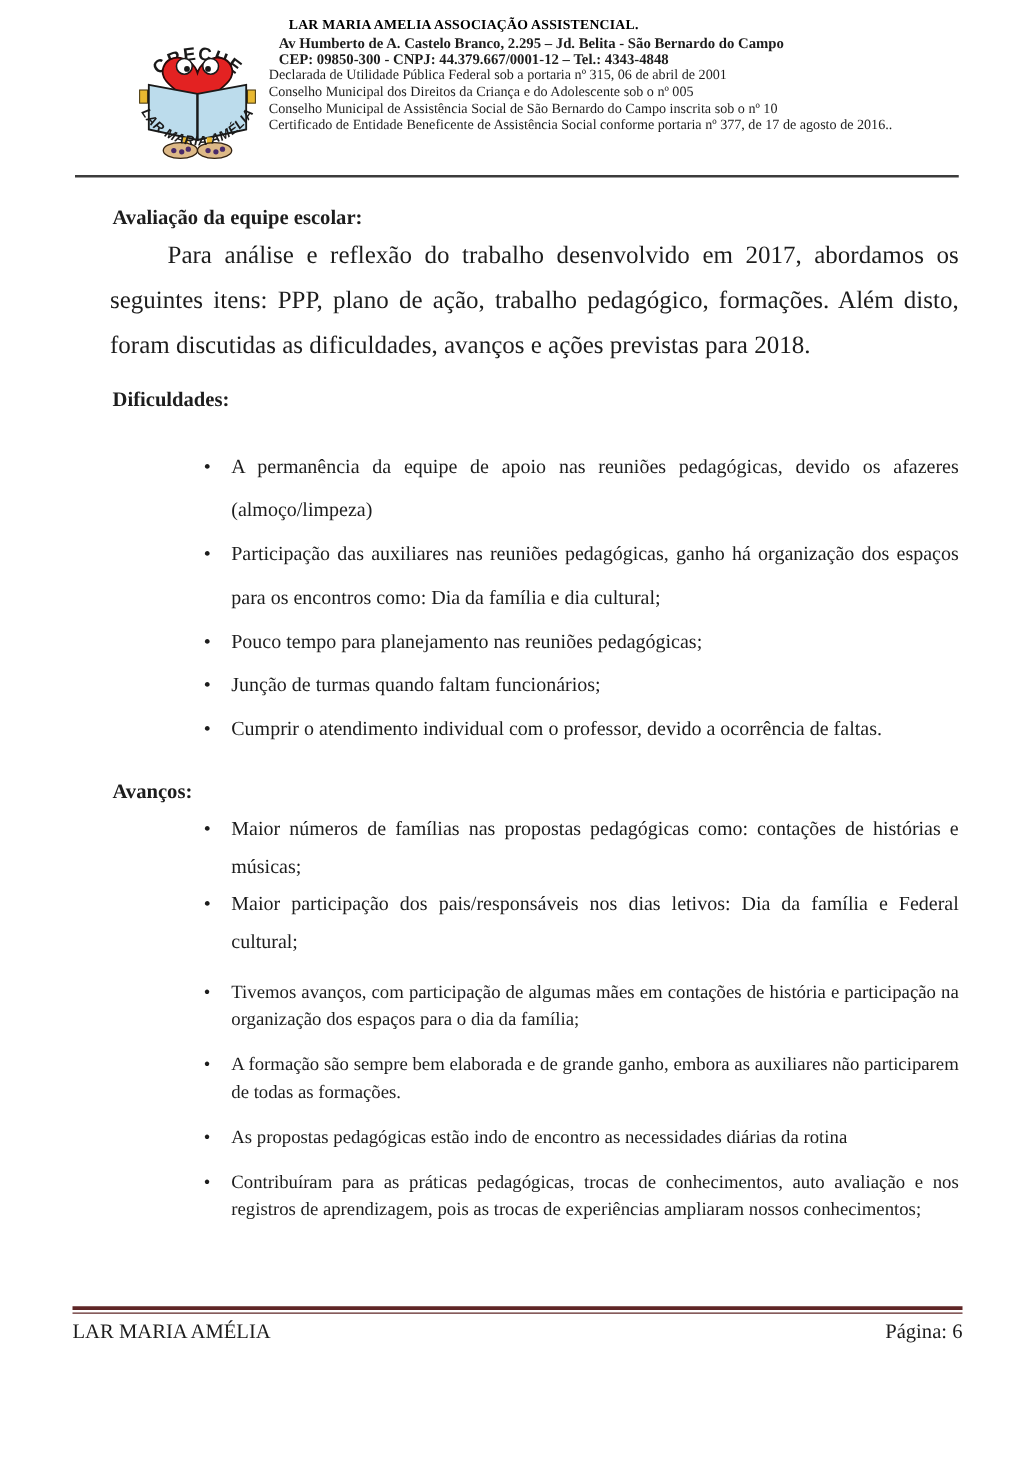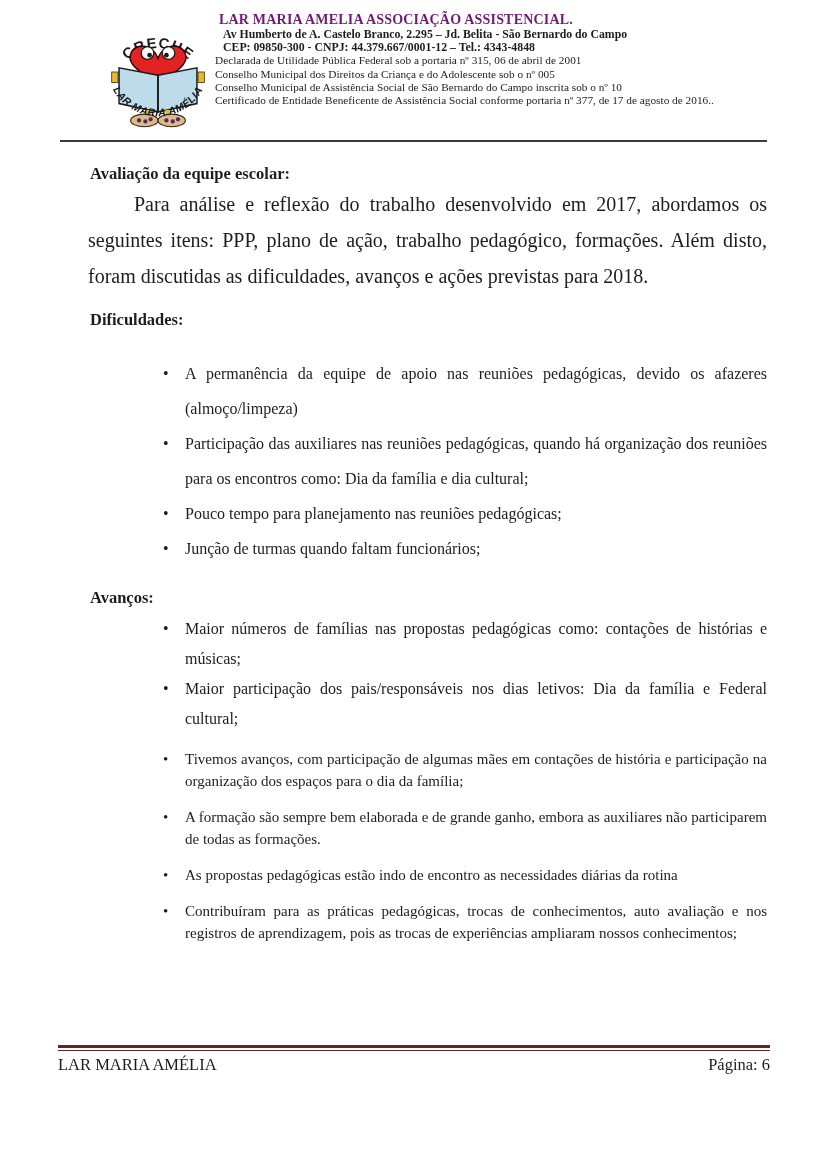--- a/index.html
+++ b/index.html
@@ -28,26 +28,26 @@
     left: 88px;
     top: 12px;
     width: 140px;
     height: 120px;
   }
   .header-text {
     margin-left: 155px;
     line-height: 13.2px;
   }
   .org-name {
-    color: #701a75;
-    font-weight: bold;
-    font-size: 14px;
+    color: #000000;
+    font-weight: bold;
+    font-size: 11px;
     line-height: 16px;
     letter-spacing: 0.2px;
-    margin-left: 4px;
+    margin-left: 16px;
   }
   .hline { font-size: 11.3px; }
   .hline.bold { font-weight: bold; font-size: 11.8px; margin-left: 8px; }
   .header-rule {
     margin: 10px 58px 0 60px;
     border-bottom: 2px solid #3c3c3c;
     height: 0;
   }
 
   
@@ -198,23 +198,24 @@
   </div>
   <div class="header-rule"></div>
 
   <div class="content">
     <div class="h-sec">Avaliação da equipe escolar:</div>
     <p class="intro">Para análise e reflexão do trabalho desenvolvido em 2017, abordamos os seguintes itens: PPP, plano de ação, trabalho pedagógico, formações. Além disto, foram discutidas as dificuldades, avanços e ações previstas para 2018.</p>
 
     <div class="h-sec h-dif">Dificuldades:</div>
     <ul class="blist list1">
       <li>A permanência da equipe de apoio nas reuniões pedagógicas, devido os afazeres (almoço/limpeza)</li>
-      <li>Participação das auxiliares nas reuniões pedagógicas, quando há organização dos reuniões para os encontros como: Dia da família e dia cultural;</li>
+      <li>Participação das auxiliares nas reuniões pedagógicas, ganho há organização dos espaços para os encontros como: Dia da família e dia cultural;</li>
       <li>Pouco tempo para planejamento nas reuniões pedagógicas;</li>
       <li>Junção de turmas quando faltam funcionários;</li>
+      <li>Cumprir o atendimento individual com o professor, devido a ocorrência de faltas.</li>
     </ul>
 
     <div class="h-sec h-av">Avanços:</div>
     <ul class="blist list2">
       <li>Maior números de famílias nas propostas pedagógicas como: contações de histórias e músicas;</li>
       <li>Maior participação dos pais/responsáveis nos dias letivos: Dia da família e Federal cultural;</li>
     </ul>
     <ul class="blist list3">
       <li>Tivemos avanços, com participação de algumas mães em contações de história e participação na organização dos espaços para o dia da família;</li>
       <li>A formação são sempre bem elaborada e de grande ganho, embora as auxiliares não participarem de todas as formações.</li>

